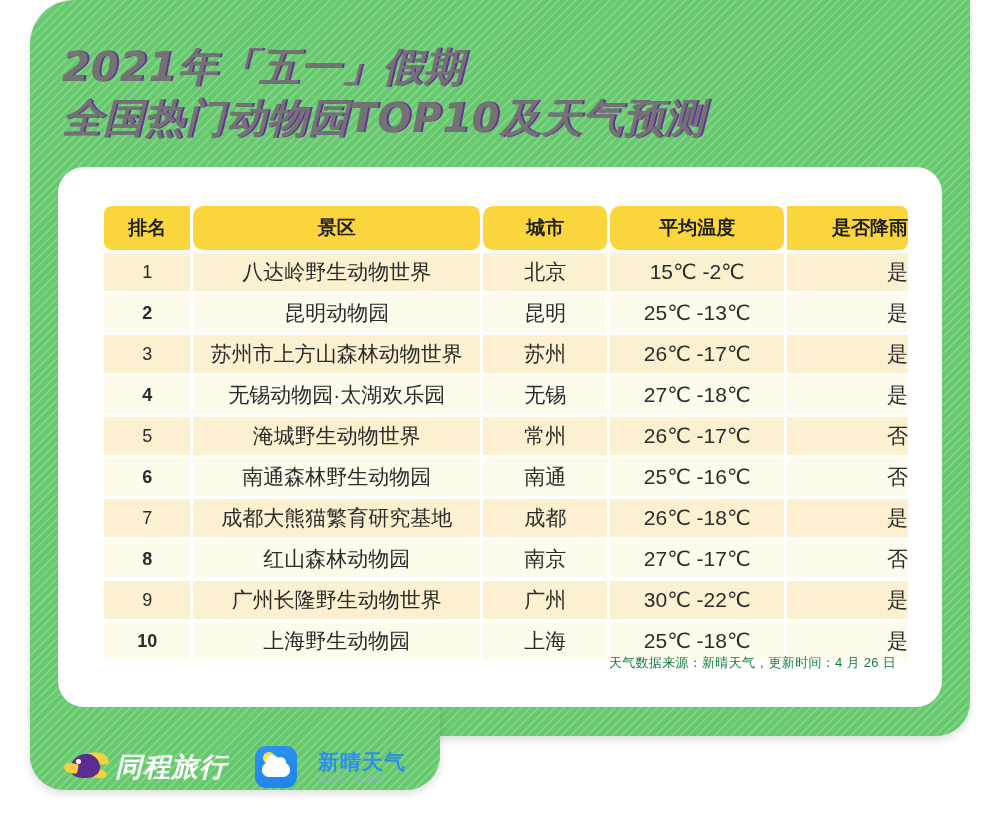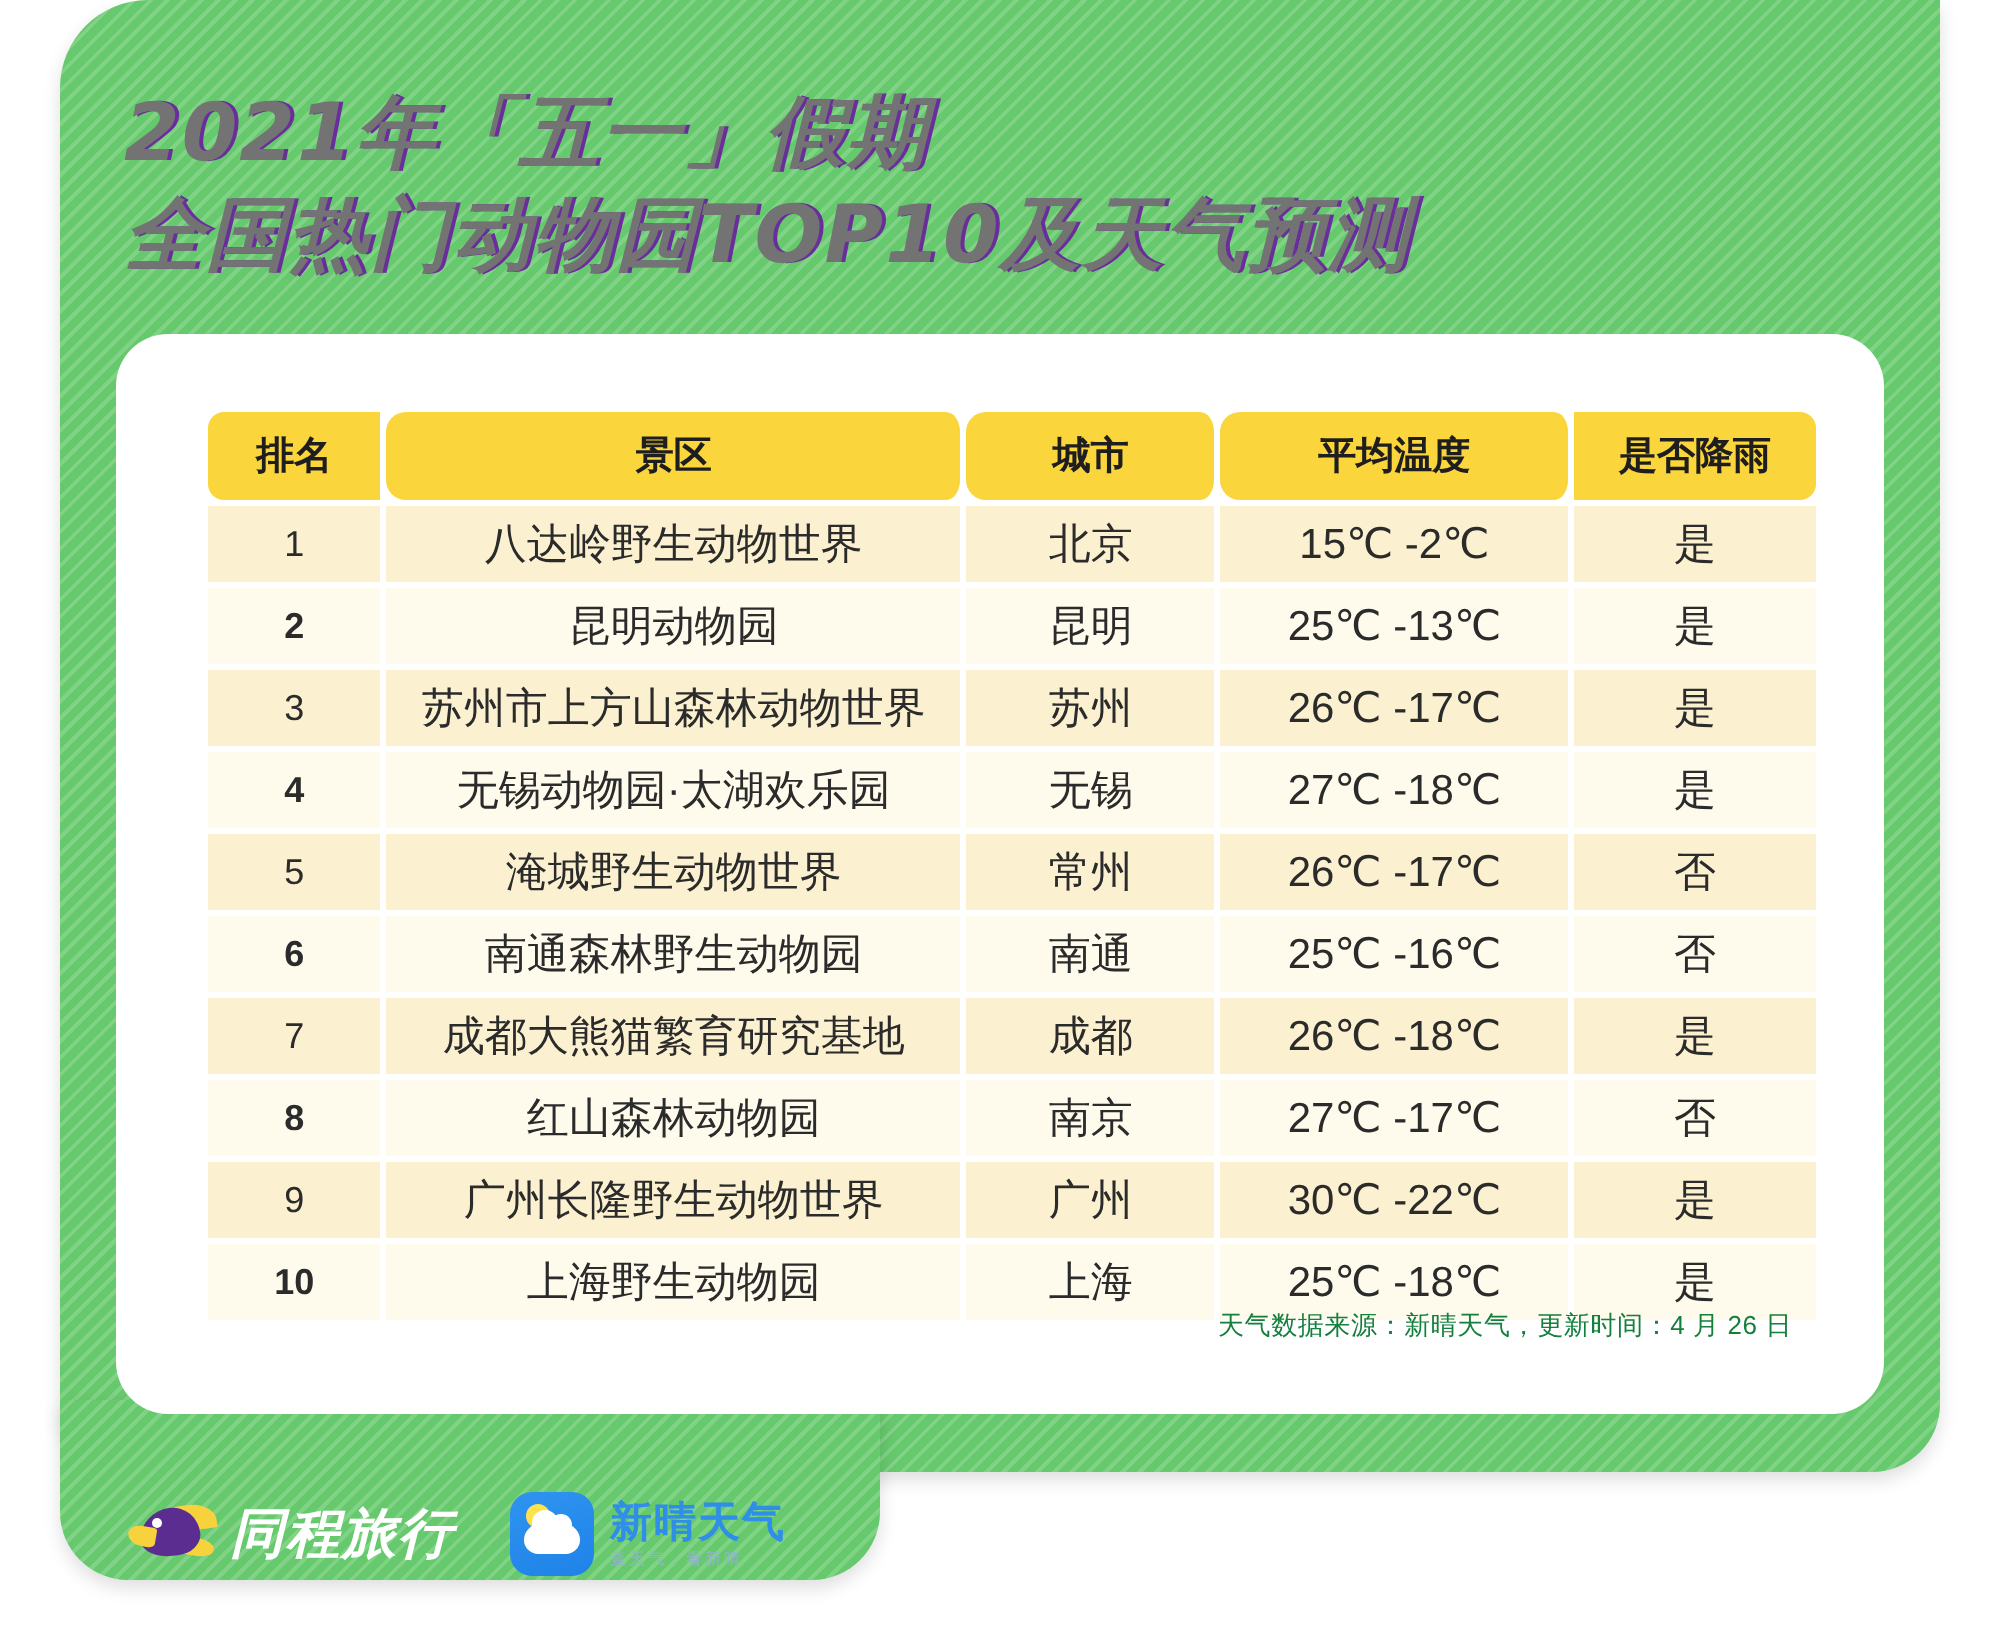--- a/index.html
+++ b/index.html
@@ -53,21 +53,21 @@
   }
 
   
   .tbl{position:absolute;left:46px;top:36px;width:804px;border-collapse:separate;border-spacing:0 3px;}
   .tbl td,.tbl th{
     text-align:center;vertical-align:middle;
     font-size:21px;color:#2b2b2b;font-weight:normal;
     padding:0;height:38px;
     border-right:3px solid #ffffff;
   }
-  .tbl td:last-child,.tbl th:last-child{border-right:none;}
+  .tbl td:last-child,.tbl th:last-child{border-right:none;text-align:right;}
   .tbl thead th{
     background:#fad53c;color:#1e1e1e;font-weight:bold;font-size:19px;height:44px;border-radius:10px;
   }
   .tbl thead th:first-child{border-radius:8px 0 0 8px;}
   .tbl thead th:last-child{border-radius:0 8px 8px 0;}
   .tbl tbody tr.odd td{background:#fbf0cf;}
   .tbl tbody tr.even td{background:#fefaec;}
   .tbl tbody td.rank{font-weight:bold;font-size:18px;}
   .tbl tbody tr.odd td.rank{font-weight:normal;}
   .col-rank{width:90px;}
@@ -106,21 +106,21 @@
   }
   .bird .tail{
     position:absolute;left:26px;top:17px;width:17px;height:9px;
     background:#f7d23c;border-radius:0 60% 60% 0;
     transform:rotate(10deg);
   }
   .tc-text{
     color:#ffffff;font-weight:bold;font-size:27px;font-style:italic;
     letter-spacing:1px;line-height:30px;
   }
-  .logo-wx{display:flex;align-items:center;gap:8px;}
+  .logo-wx{display:flex;align-items:center;gap:21px;}
   .wx-icon{
     position:relative;width:42px;height:42px;border-radius:11px;
     background:linear-gradient(160deg,#2f94f0 0%,#1f82e8 100%);
     overflow:hidden;
   }
   .wx-icon .sun{
     position:absolute;left:8px;top:6px;width:12px;height:12px;
     background:#ffe14d;border-radius:50%;
   }
   .wx-icon .cloud{

